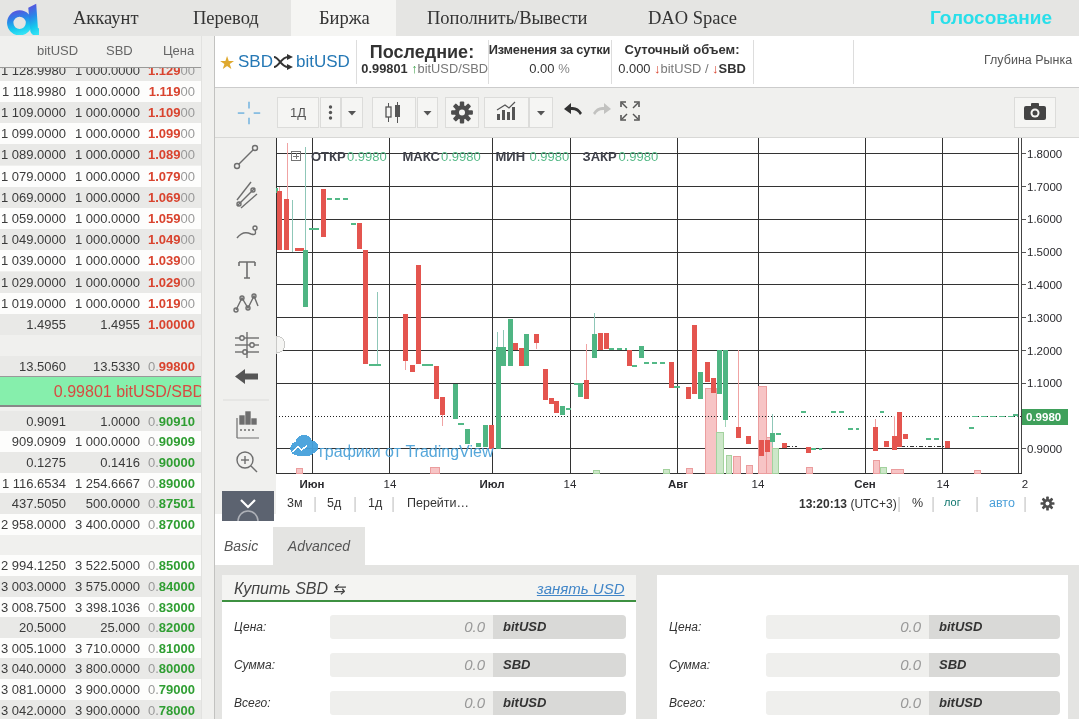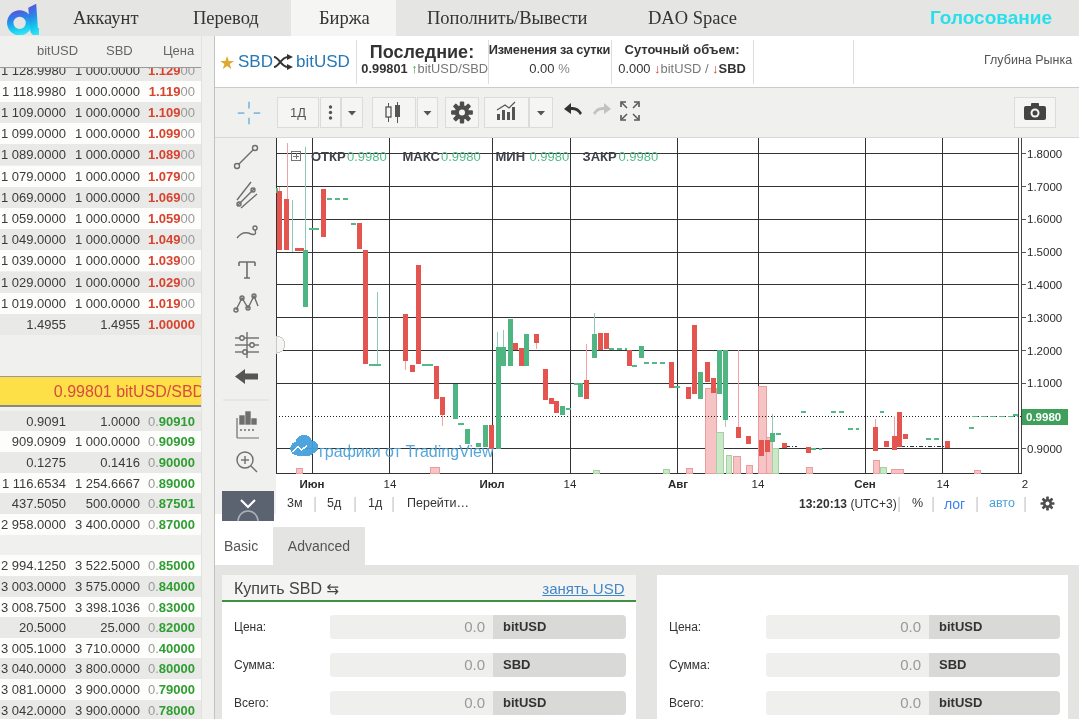--- a/index.html
+++ b/index.html
@@ -14,33 +14,33 @@
 .trow { position:absolute; left:0; width:201px; height:21px; font-size:13px; color:#3b3b3b; }
 .trow span { position:absolute; top:0; height:21px; line-height:21px; text-align:right; }
 .trow .c1 { left:0; width:66px; }
 .trow .c2 { left:70px; width:70px; }
 .trow .c3 { left:128px; width:67px; }
 .trow i { font-style:normal; color:#999; }
 .trow b.rd { color:#d9432e; }
 .trow b.gr { color:#2f9e32; }
 #sbhead { position:absolute; left:0; top:0; width:201px; height:32px; background:#f0f0ee; border-bottom:1px solid #9a9a98; font-size:13px; color:#666; z-index:3; }
 #sbhead span { position:absolute; top:0; line-height:30px; }
-#divider { position:absolute; left:0; top:339.6px; width:210px; height:31.8px; background:#fde047; border-top:1px solid #999; border-bottom:2px solid #888; z-index:3; text-align:center; line-height:29px; font-size:16px; color:#d74b42;padding-left:48px; }
+#divider { position:absolute; left:0; top:339.6px; width:210px; height:31.8px; background:#86efac; border-top:1px solid #999; border-bottom:2px solid #888; z-index:3; text-align:center; line-height:29px; font-size:16px; color:#d74b42;padding-left:48px; }
 #sbscroll { position:absolute; left:201px; top:0; width:13px; height:683px; background:#f0f0ee; border-left:1px solid #e2e2e0; z-index:4; }
 
 #main { position:absolute; left:215px; top:36px; width:864px; height:481px; background:#fff; }
 #stats { position:absolute; left:0; top:0; width:864px; height:52px; background:#fff; border-bottom:1px solid #ccc; }
 #stats .sep { position:absolute; top:4px; height:44px; width:1px; background:#ddd; }
 #stats div.abs { white-space:nowrap; }
 #toolbar { position:absolute; left:0; top:52px; width:864px; height:50px; background:#f0f0ee; border-bottom:1px solid #d8d8d6; }
 .tbtn { position:absolute; top:8.5px; height:31px; background:#f5f5f3; border:1px solid #dcdcda; }
 #lstrip { position:absolute; left:0; top:102px; width:61px; height:379px; background:#f0f0ee; }
 #chev { position:absolute; left:7px; top:353px; width:52px; height:30px; background:#5c6370; overflow:hidden; z-index:5; }
 
-#bot { position:absolute; left:215px; top:517px; width:864px; height:202px; background:#e4e4e2; }
+#bot { position:absolute; left:215px; top:517px; width:864px; height:202px; background:#e4e4e2;font-style:italic; }
 #tabsrow { position:absolute; left:0; top:-3px; width:864px; height:51px; background:#fff; }
 #advtab { position:absolute; left:58px; top:13px; width:92px; height:38px; background:#e4e4e2; line-height:38px; text-align:center; font-size:14px; color:#555; }
 .card { position:absolute; top:58px; background:#fff; height:202px; }
 .chead { position:absolute; left:0; top:0; width:100%; height:27px; background:#f4f4f2; font-size:16px; color:#444; line-height:27px; }
 .crow { position:absolute; font-size:12px; color:#333; }
 .inp { position:absolute; height:23.5px; background:#efefed; border-radius:3px 0 0 3px; line-height:23.5px; text-align:right; color:#999; font-size:15px; padding-right:8px; }
 .unit { position:absolute; height:23.5px; background:#d9d9d7; border-radius:0 4px 4px 0; line-height:23.5px; font-size:13px; font-weight:bold; color:#333; padding-left:10px; }
 </style></head>
 <body>
 <div id="hdr">
@@ -124,20 +124,25 @@
 <div class="trow" style="top:256.8px;background:#fdfdfc">
       <span class="c1">1 019.0000</span>
       <span class="c2">1 000.0000</span>
       <span class="c3"><b class="rd">1.019</b><i>00</i></span>
     </div>
 <div class="trow" style="top:278.0px;background:#e9e9e7">
       <span class="c1">1.4955</span>
       <span class="c2">1.4955</span>
       <span class="c3"><b class="rd">1.00000</b></span>
     </div>
+<div class="trow" style="top:320.4px;background:#e9e9e7">
+      <span class="c1">13.5060</span>
+      <span class="c2">13.5330</span>
+      <span class="c3"><i>0.</i><b class="rd">99800</b></span>
+    </div>
 <div class="trow" style="top:374.6px;background:#e9e9e7">
       <span class="c1">0.9091</span>
       <span class="c2">1.0000</span>
       <span class="c3"><i>0.</i><b class="gr">90910</b></span>
     </div>
 <div class="trow" style="top:395.2px;background:#fdfdfc">
       <span class="c1">909.0909</span>
       <span class="c2">1 000.0000</span>
       <span class="c3"><i>0.</i><b class="gr">90909</b></span>
     </div>
@@ -177,21 +182,21 @@
       <span class="c3"><i>0.</i><b class="gr">83000</b></span>
     </div>
 <div class="trow" style="top:581.1px;background:#e9e9e7">
       <span class="c1">20.5000</span>
       <span class="c2">25.000</span>
       <span class="c3"><i>0.</i><b class="gr">82000</b></span>
     </div>
 <div class="trow" style="top:601.8px;background:#fdfdfc">
       <span class="c1">3 005.1000</span>
       <span class="c2">3 710.0000</span>
-      <span class="c3"><i>0.</i><b class="gr">40000</b></span>
+      <span class="c3"><i>0.</i><b class="gr">81000</b></span>
     </div>
 <div class="trow" style="top:622.4px;background:#e9e9e7">
       <span class="c1">3 040.0000</span>
       <span class="c2">3 800.0000</span>
       <span class="c3"><i>0.</i><b class="gr">80000</b></span>
     </div>
 <div class="trow" style="top:643.0px;background:#fdfdfc">
       <span class="c1">3 081.0000</span>
       <span class="c2">3 900.0000</span>
       <span class="c3"><i>0.</i><b class="gr">79000</b></span>
@@ -586,21 +591,21 @@
     <span class="abs" style="left:37px;top:2px;color:#ccc">|</span>
     <span class="abs" style="left:51px;top:3px;font-size:12.5px;color:#333">5д</span>
     <span class="abs" style="left:77px;top:2px;color:#ccc">|</span>
     <span class="abs" style="left:92px;top:3px;font-size:12.5px;color:#333">1д</span>
     <span class="abs" style="left:115px;top:2px;color:#ccc">|</span>
     <span class="abs" style="left:131px;top:3px;font-size:12.5px;color:#333">Перейти…</span>
     <span class="abs" style="left:523px;top:3.5px;font-size:12px;color:#333"><b>13:20:13</b> (UTC+3)</span>
     <span class="abs" style="left:621px;top:2px;color:#ccc">|</span>
     <span class="abs" style="left:636px;top:3px;font-size:12.5px;color:#333">%</span>
     <span class="abs" style="left:655px;top:2px;color:#ccc">|</span>
-    <span class="abs" style="left:668px;top:3px;font-size:14px;color:#3b82f6">лог</span>
+    <span class="abs" style="left:668px;top:3px;font-size:11px;color:#0f766e">лог</span>
     <span class="abs" style="left:699px;top:2px;color:#ccc">|</span>
     <span class="abs" style="left:713px;top:3px;font-size:12.5px;color:#4a9fd8">авто</span>
     <span class="abs" style="left:747px;top:2px;color:#ccc">|</span>
     <svg class="abs" style="left:763px;top:2px" width="17" height="17" viewBox="0 0 28 28">
       <g fill="#4d4d4d">
       <circle cx="14" cy="14" r="7.5"></circle>
       <g>
             <rect x="11.8" y="2.5" width="4.4" height="5.5" rx="1"></rect>
           </g>
       <g transform="rotate(45 14 14)">

